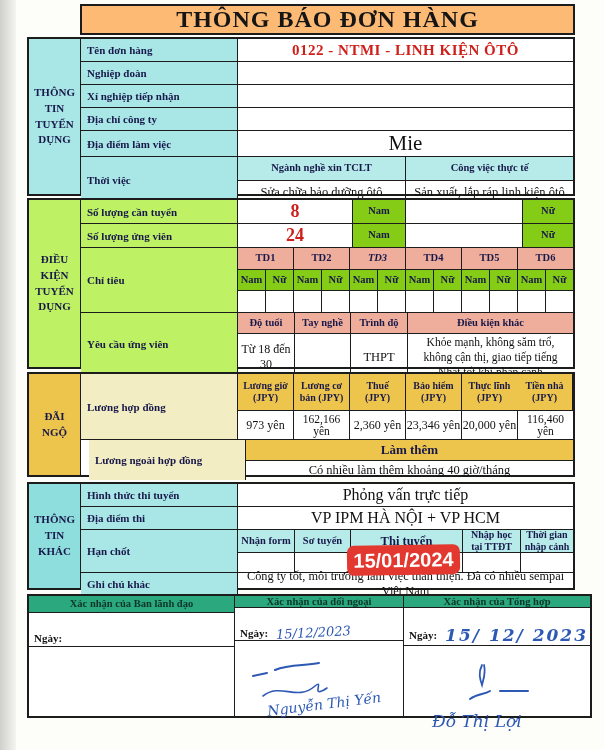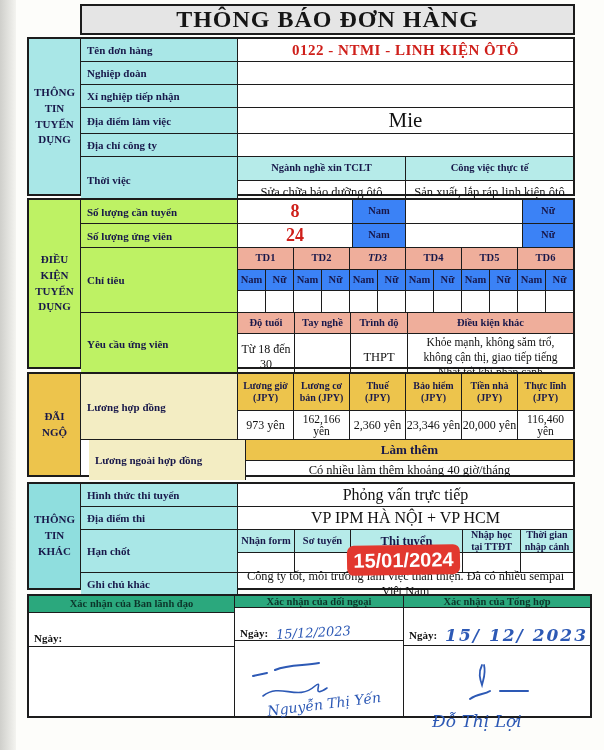--- a/index.html
+++ b/index.html
@@ -1,21 +1,21 @@
 <!DOCTYPE html>
 <html><head>
 <meta charset="utf-8">
 <style>
   html,body{margin:0;padding:0;background:#ffffff;}
   .page{position:relative;width:604px;height:750px;background:#fdfdfa;overflow:hidden;
         font-family:"Liberation Serif", serif;color:#111;}
   .edge-shade{position:absolute;left:0;top:0;width:16px;height:100%;
         background:linear-gradient(90deg,#cfcfcb,#f4f4f0);}
   .title-bar{position:absolute;left:80px;top:4px;width:495px;height:31px;
-        background:#e5e5e5;border:2px solid #1c1c1c;box-sizing:border-box;
+        background:#fdba74;border:2px solid #1c1c1c;box-sizing:border-box;
         display:flex;align-items:center;justify-content:center;}
   .title-bar span{font-size:24px;font-weight:bold;color:#151515;letter-spacing:1px;}
 
   .sec{position:absolute;left:27px;width:548px;border:2px solid #1c1c1c;background:#fff;
        box-sizing:border-box;display:flex;}
   .side{width:51px;flex-shrink:0;border-right:1px solid #1c1c1c;display:flex;align-items:center;
         justify-content:center;text-align:center;font-weight:bold;font-size:11px;color:#18184a;
         white-space:pre-line;line-height:1.45;}
   .rows{flex:1;display:flex;flex-direction:column;}
   .row{display:flex;border-bottom:1px solid #1c1c1c;flex-shrink:0;}
@@ -30,21 +30,21 @@
   .col{flex:1;display:flex;flex-direction:column;}
   .subrow{display:flex;border-bottom:1px solid #1c1c1c;flex-shrink:0;}
   .subrow.last{border-bottom:none;}
   .hdr{font-weight:bold;font-size:10.5px;color:#18184a;line-height:1.15;}
 
   .c-cyan{background:#a9e7e7;}
   .c-cyan2{background:#b6ebe9;}
   .c-cyanside{background:#8fdede;}
   .c-pink{background:#bef264;}
   .c-salmon{background:#efae9b;}
-  .c-pinksub{background:#3b82f6;}
+  .c-pinksub{background:#84cc16;}
   .c-gold{background:#edc44c;}
   .c-pale{background:#f3edc3;}
 
   .red-strong{color:#cf1f1a;font-weight:bold;font-size:15px;letter-spacing:.5px;}
   .big-serif{font-size:21px;}
   .red-num{color:#cf1f1a;font-weight:bold;font-size:18px;}
   .bold-val{font-weight:bold;font-size:13px;color:#18184a;}
   .small-wrap{font-size:10px;line-height:1.25;padding:1px 3px;}
   .cond-text{font-size:11.5px;line-height:1.3;padding:1px 4px;}
 
@@ -88,27 +88,27 @@
         <div class="val red-strong">0122 - NTMI - LINH KIỆN ÔTÔ</div>
       </div>
       <div class="row" style="height:22px;">
         <div class="lbl c-cyan">Nghiệp đoàn</div>
         <div class="val"></div>
       </div>
       <div class="row" style="height:22px;">
         <div class="lbl c-cyan">Xí nghiệp tiếp nhận</div>
         <div class="val"></div>
       </div>
+      <div class="row" style="height:22px;">
+        <div class="lbl c-cyan">Địa chỉ công ty</div>
+        <div class="val"></div>
+      </div>
       <div class="row" style="height:25px;">
         <div class="lbl c-cyan">Địa điểm làm việc</div>
         <div class="val big-serif">Mie</div>
-      </div>
-      <div class="row" style="height:22px;">
-        <div class="lbl c-cyan">Địa chỉ công ty</div>
-        <div class="val"></div>
       </div>
       <div class="row last" style="height:46px;">
         <div class="lbl c-cyan">Thời việc</div>
         <div class="col">
           <div class="subrow" style="height:23px;">
             <div class="cell hdr c-cyan2" style="width:168px;">Ngành nghề xin TCLT</div>
             <div class="cell hdr c-cyan2 end" style="flex:1;">Công việc thực tế</div>
           </div>
           <div class="subrow last" style="height:22px;">
             <div class="cell" style="width:168px;font-size:12.5px;">Sửa chữa bảo dưỡng ôtô</div>
@@ -205,22 +205,22 @@
 NGỘ</div>
     <div class="rows">
       <div class="row" style="height:65px;">
         <div class="lbl c-pale">Lương hợp đồng</div>
         <div class="col">
           <div class="subrow" style="height:36px;">
             <div class="cell hdr c-gold small-wrap" style="flex:1;">Lương giờ (JPY)</div>
             <div class="cell hdr c-gold small-wrap" style="flex:1;">Lương cơ bản (JPY)</div>
             <div class="cell hdr c-gold small-wrap" style="flex:1;">Thuế (JPY)</div>
             <div class="cell hdr c-gold small-wrap" style="flex:1;">Bảo hiểm (JPY)</div>
+            <div class="cell hdr c-gold small-wrap end" style="flex:1;">Thực lĩnh (JPY)</div>
             <div class="cell hdr c-gold small-wrap" style="flex:1;">Tiền nhà (JPY)</div>
-            <div class="cell hdr c-gold small-wrap end" style="flex:1;">Thực lĩnh (JPY)</div>
           </div>
           <div class="subrow last" style="flex:1;">
             <div class="cell" style="flex:1;">973 yên</div>
             <div class="cell" style="flex:1;font-size:11.5px;">162,166 yên</div>
             <div class="cell" style="flex:1;">2,360 yên</div>
             <div class="cell" style="flex:1;">23,346 yên</div>
             <div class="cell" style="flex:1;">20,000 yên</div>
             <div class="cell end" style="flex:1;font-size:11.5px;">116,460 yên</div>
           </div>
         </div>

